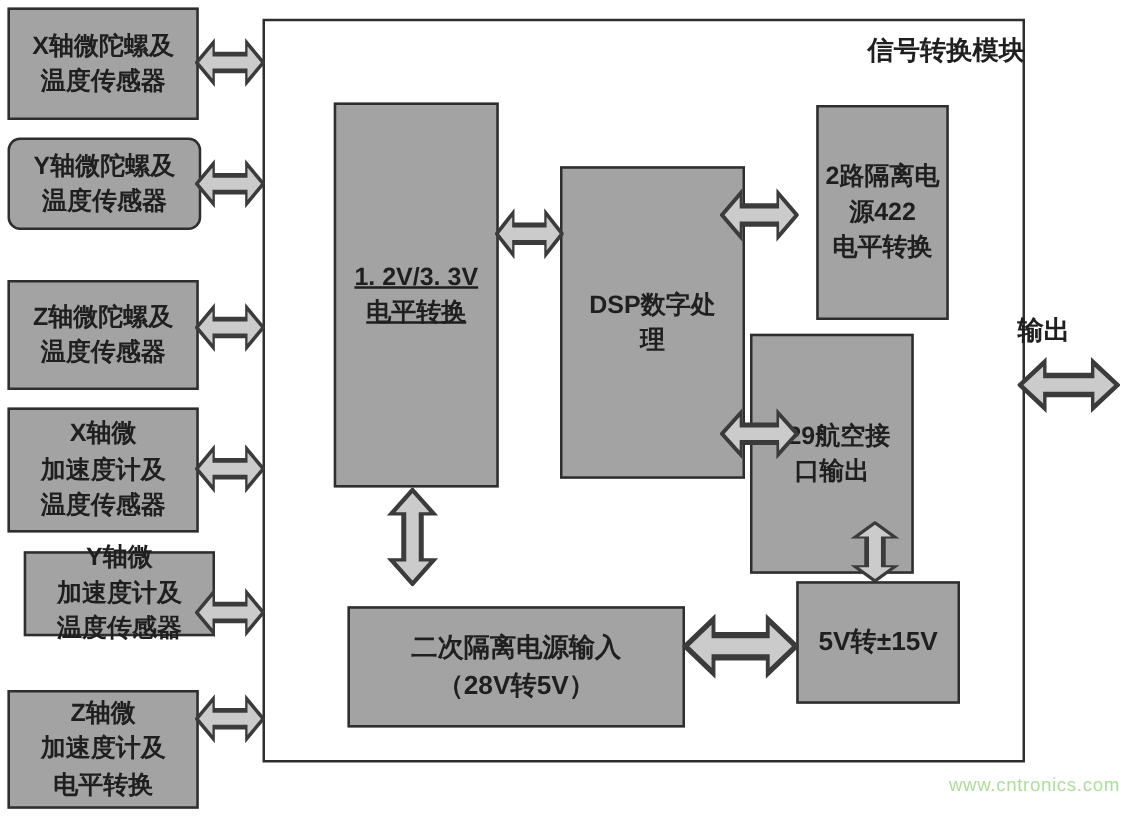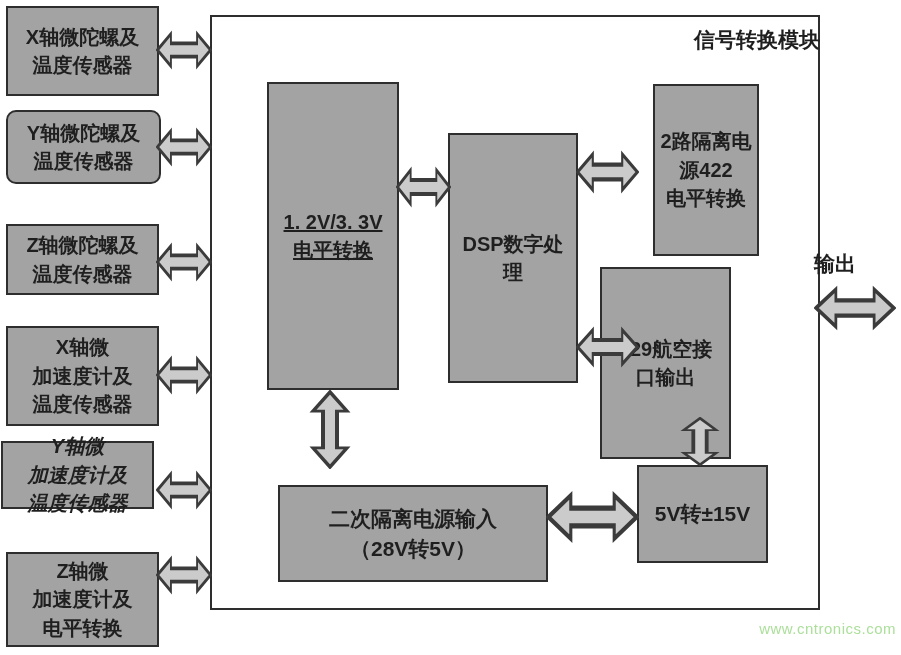--- a/index.html
+++ b/index.html
@@ -31,27 +31,27 @@
     font-size:21px;font-weight:bold;
   }
   .watermark{
     position:absolute;left:690px;top:620px;width:206px;text-align:right;
     font-size:15px;font-weight:normal;color:var(--watermark,#abdf9a);
     letter-spacing:0.5px;
   }
   
   .s1{left:6px;top:6px;width:153px;height:90px;}
   .s2{left:6px;top:110px;width:155px;height:74px;border-radius:10px;}
-  .s3{left:6px;top:224px;width:153px;height:71px;}
+  .s3{left:6px;top:224px;width:153px;height:88px;}
   .s4{left:6px;top:326px;width:153px;height:100px;}
-  .s5{left:1px;top:441px;width:153px;height:68px;font-style:italic;}
+  .s5{left:19px;top:441px;width:153px;height:68px;}
   .s6{left:6px;top:552px;width:153px;height:95px;}
   
   .b-level{left:267px;top:82px;width:132px;height:308px;text-decoration:underline;}
-  .b-dsp{left:448px;top:133px;width:130px;height:250px;}
+  .b-dsp{left:448px;top:133px;width:148px;height:250px;}
   .b-iso422{left:626px;top:84px;width:106px;height:172px;margin-left:27px;}
   .b-429{left:600px;top:267px;width:131px;height:192px;}
   .b-secondary{left:278px;top:485px;width:270px;height:97px;}
   .b-v15{left:637px;top:465px;width:131px;height:98px;justify-content:center;}
   .b-level .lines,.b-dsp .lines,.b-iso422 .lines,.b-429 .lines{font-size:20px;}
   .b-secondary .lines,.b-v15 .lines{font-size:21px;}
   
   .a-s1{left:156px;top:29px;width:56px;height:42px;}
   .a-s2{left:156px;top:126px;width:56px;height:42px;}
   .a-s3{left:156px;top:241px;width:56px;height:42px;}

